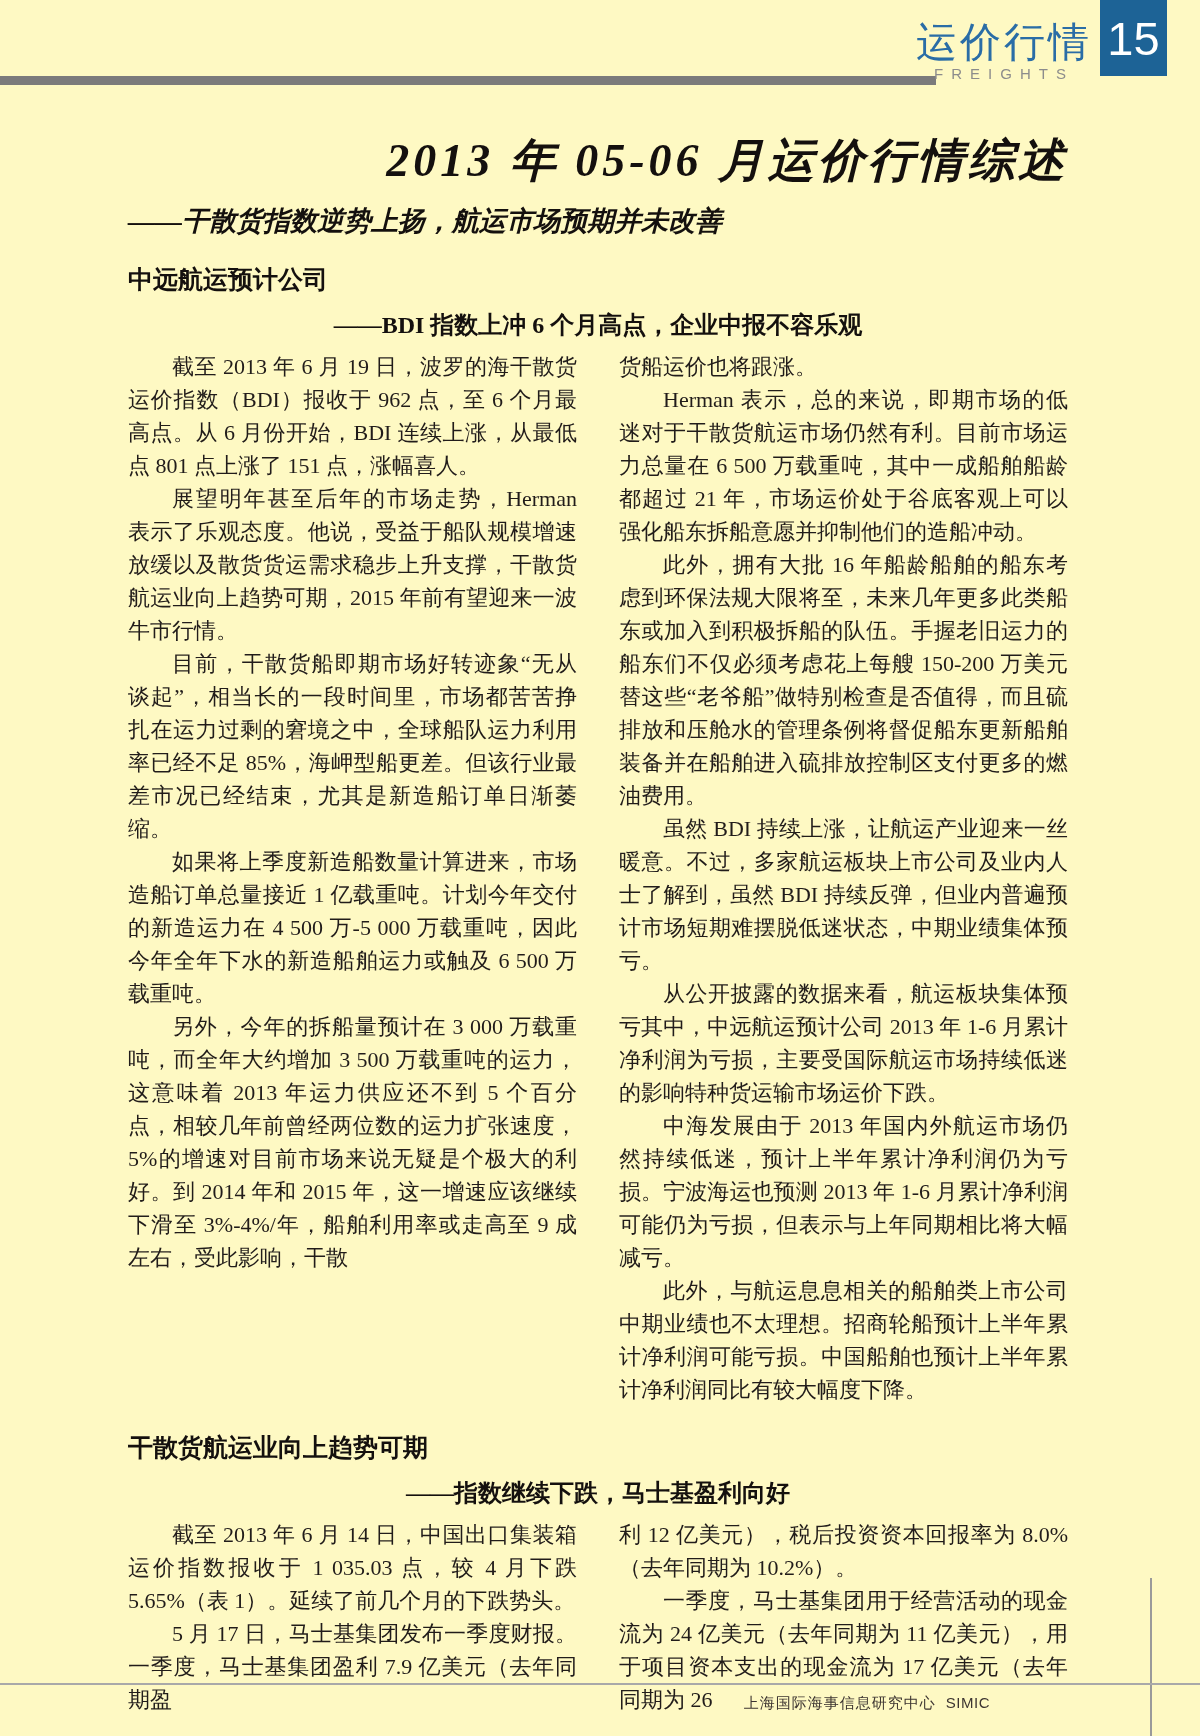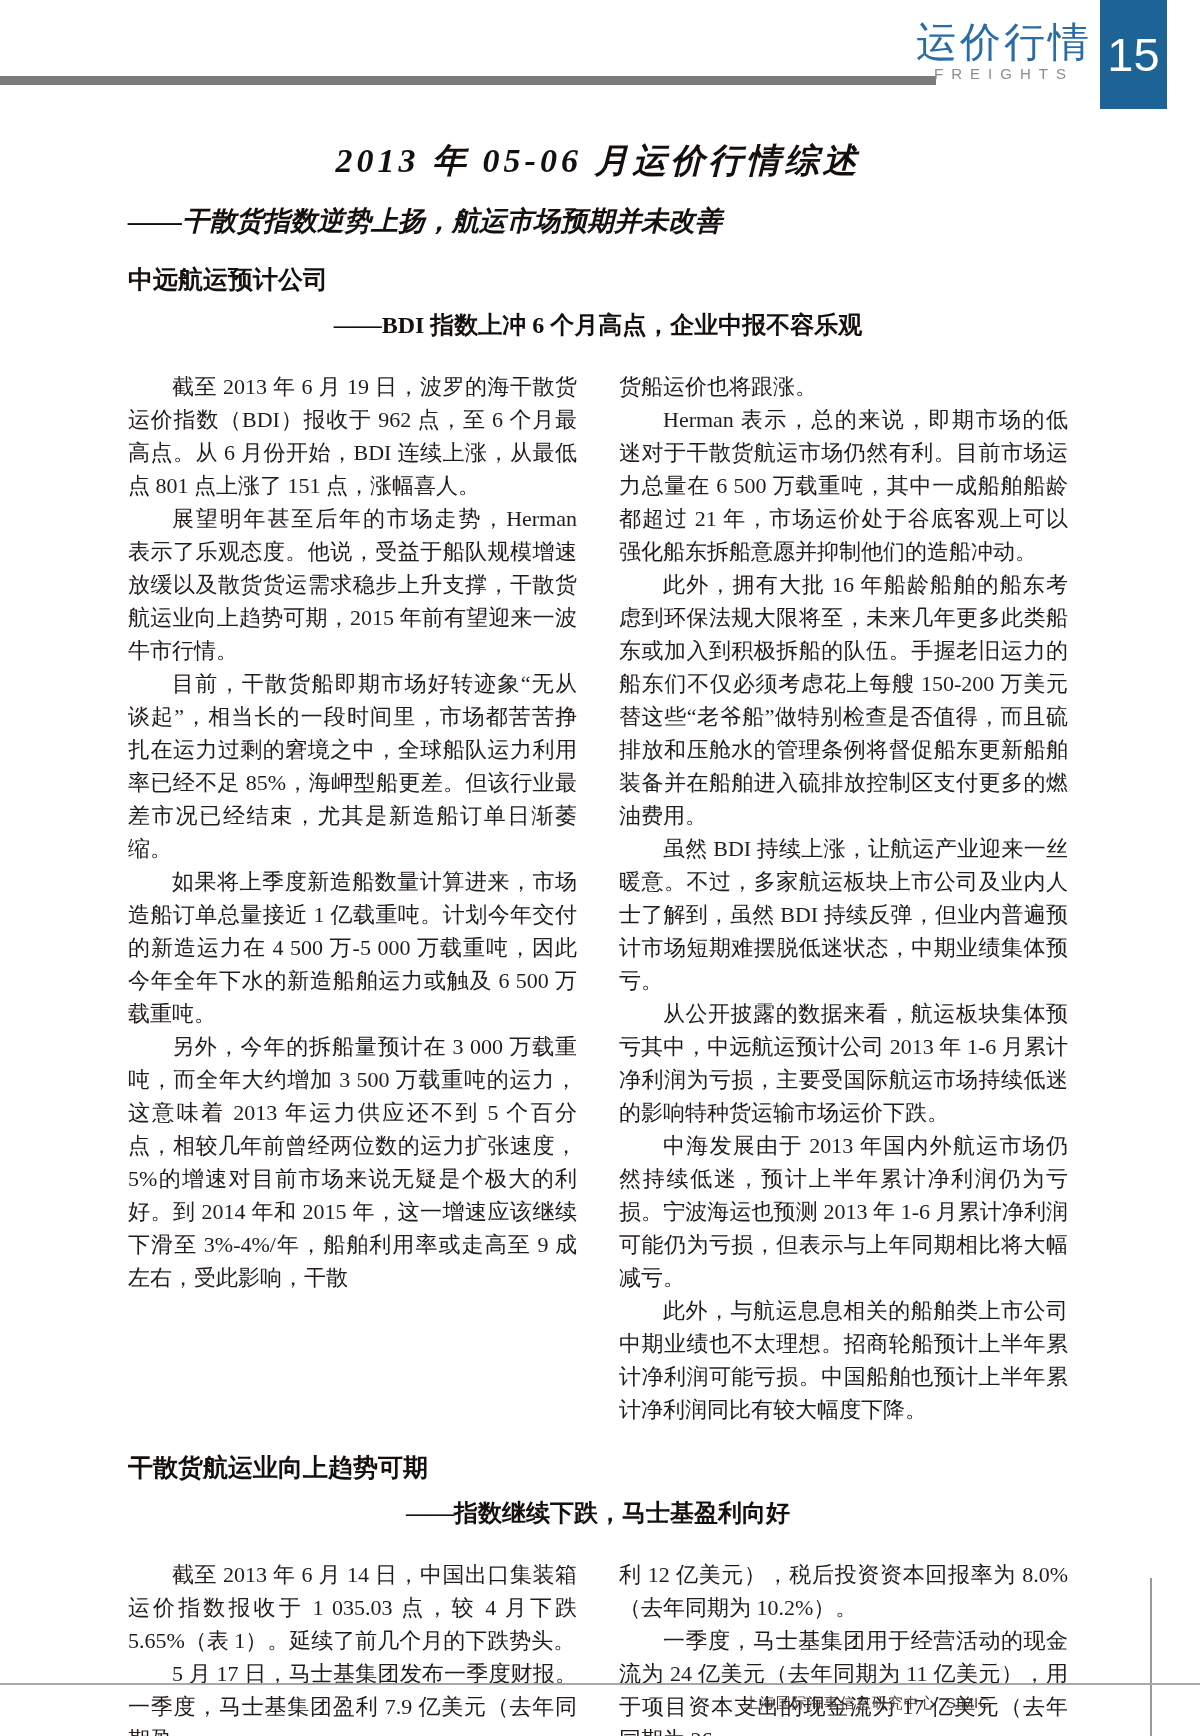--- a/index.html
+++ b/index.html
@@ -1,55 +1,55 @@
 <!DOCTYPE html>
 <html><head>
 <meta charset="utf-8">
 <style>
   html,body { margin:0; padding:0; background:#e8e8e8; }
   .page {
     position:relative; width:1200px; height:1736px; margin:0 auto;
-    background:#ffffff; overflow:hidden;
+    background:#fef9c3; overflow:hidden;
     font-family:"Liberation Serif","DejaVu Serif",serif;
     color:#211c1a;
   }
   
   .top-bar { position:absolute; left:0; top:76px; width:936px; height:9px; background:#7b7b7b; }
   .pagenum-box {
-    position:absolute; top:0; right:33px; width:67px; height:109px;
+    position:absolute; top:0; right:33px; width:67px; height:76px;
     background:#1d6396; color:#ffffff; display:flex; align-items:center; justify-content:center;
     font-family:"Liberation Sans","DejaVu Sans",sans-serif; font-size:47px; font-weight:500;
   }
   .header-titles { position:absolute; top:20px; right:108px; text-align:center; }
   .header-cn {
     font-family:"Liberation Sans","DejaVu Sans",sans-serif;
     font-size:41px; line-height:44px; color:#2a6da6; letter-spacing:3px; font-weight:500; white-space:nowrap;
   }
   .header-en {
     font-family:"Liberation Sans","DejaVu Sans",sans-serif;
     font-size:15px; color:#8c8c8c; letter-spacing:8px; margin-top:1px;
   }
   
   .content { position:absolute; left:128px; top:0; width:940px; padding-top:132px; }
   .article-title {
-    margin:0; text-align:center; font-size:34px; line-height:58px; font-weight:bold; font-style:italic;
+    margin:0; text-align:right; font-size:46px; line-height:58px; font-weight:bold; font-style:italic;
     letter-spacing:4px; color:#14100e; white-space:nowrap;
   }
   .article-subtitle {
     margin-top:14px; text-align:left; padding-right:58px;
     font-size:27px; line-height:34px; font-weight:bold; font-style:italic; color:#14100e;
   }
   .section-heading {
     margin:26px 0 0 0; font-family:"Liberation Sans","DejaVu Sans",sans-serif;
     font-size:25px; line-height:31px; font-weight:bold; color:#14100e;
   }
   .section-subheading {
     margin-top:14px; text-align:center; font-size:24px; line-height:33px; font-weight:bold; color:#14100e;
   }
-  .columns { display:flex; gap:42px; margin-top:28px; }
+  .columns { display:flex; gap:42px; margin-top:8px; }
   .col { flex:1; min-width:0; font-size:22px; line-height:33px; text-align:justify; }
   .col p { margin:0; text-indent:2em; }
   .col p.noindent { text-indent:0; }
   
   .footer-hline { position:absolute; left:0; top:1683px; width:1200px; height:2px; background:#a9a9a9; }
   .footer-vline { position:absolute; left:1150px; top:1578px; width:2px; height:158px; background:#9a9a9a; }
   .footer-credit {
     position:absolute; top:1694px; right:210px;
     font-family:"Liberation Sans","DejaVu Sans",sans-serif;
     font-size:15px; color:#3d3531; letter-spacing:1px; white-space:nowrap;

